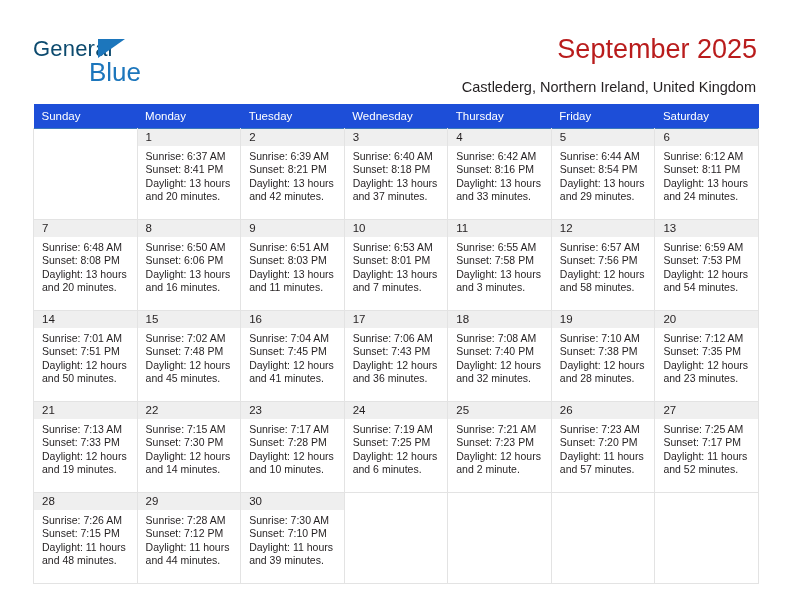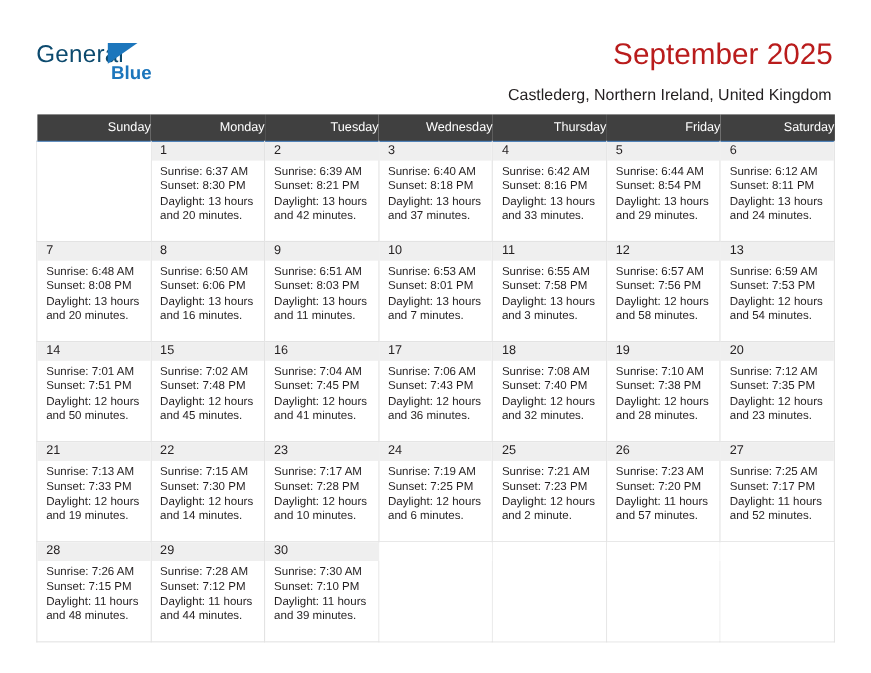--- a/index.html
+++ b/index.html
@@ -46,26 +46,25 @@
   .logo-tri {
     position: absolute;
     left: 65px;
     top: 3px;
     width: 0; height: 0;
     border-left: 27px solid #1c76bc;
     border-bottom: 19px solid transparent;
   }
   .logo-blue {
     position: absolute;
-    left: 68px;
+    left: 56px;
     top: 21px;
-    font-size: 17px;
+    font-size: 26px;
     color: #1c76bc;
     font-family: "Liberation Sans", sans-serif;
-    font-weight: bold;
   }
   .title {
     position: absolute;
     right: 35px;
     top: 34px;
     font-size: 27px;
     color: #b91c1c;
     text-align: center;
     white-space: nowrap;
   }
@@ -82,25 +81,25 @@
   
   .cal {
     position: absolute;
     left: 33px;
     top: 104px;
     width: 726px;
     border-collapse: collapse;
     table-layout: fixed;
   }
   .cal th {
-    background: #404040;
+    background: #1d4ed8;
     color: #ffffff;
     font-size: 11.5px;
     font-weight: normal;
-    text-align: right;
+    text-align: left;
     padding: 6px 0 6px 8px;
     height: 11px;
     border: none;
   }
   .cal td {
     vertical-align: top;
     padding: 0;
     border-left: 1px solid #e3e3e3;
     border-right: 1px solid #e3e3e3;
     border-top: 1px solid #3b79bc;
@@ -172,21 +171,21 @@
           <td>
             <div class="cell blank">
               <div class="daynum"></div>
             </div>
           </td>
           <td>
             <div class="cell">
               <div class="daynum">1</div>
               <div class="info">
                 <div>Sunrise: 6:37 AM</div>
-                <div>Sunset: 8:30 PM</div>
+                <div>Sunset: 8:41 PM</div>
                 <div>Daylight: 13 hours</div>
                 <div>and 20 minutes.</div>
               </div>
             </div>
           </td>
           <td>
             <div class="cell">
               <div class="daynum">2</div>
               <div class="info">
                 <div>Sunrise: 6:39 AM</div>

